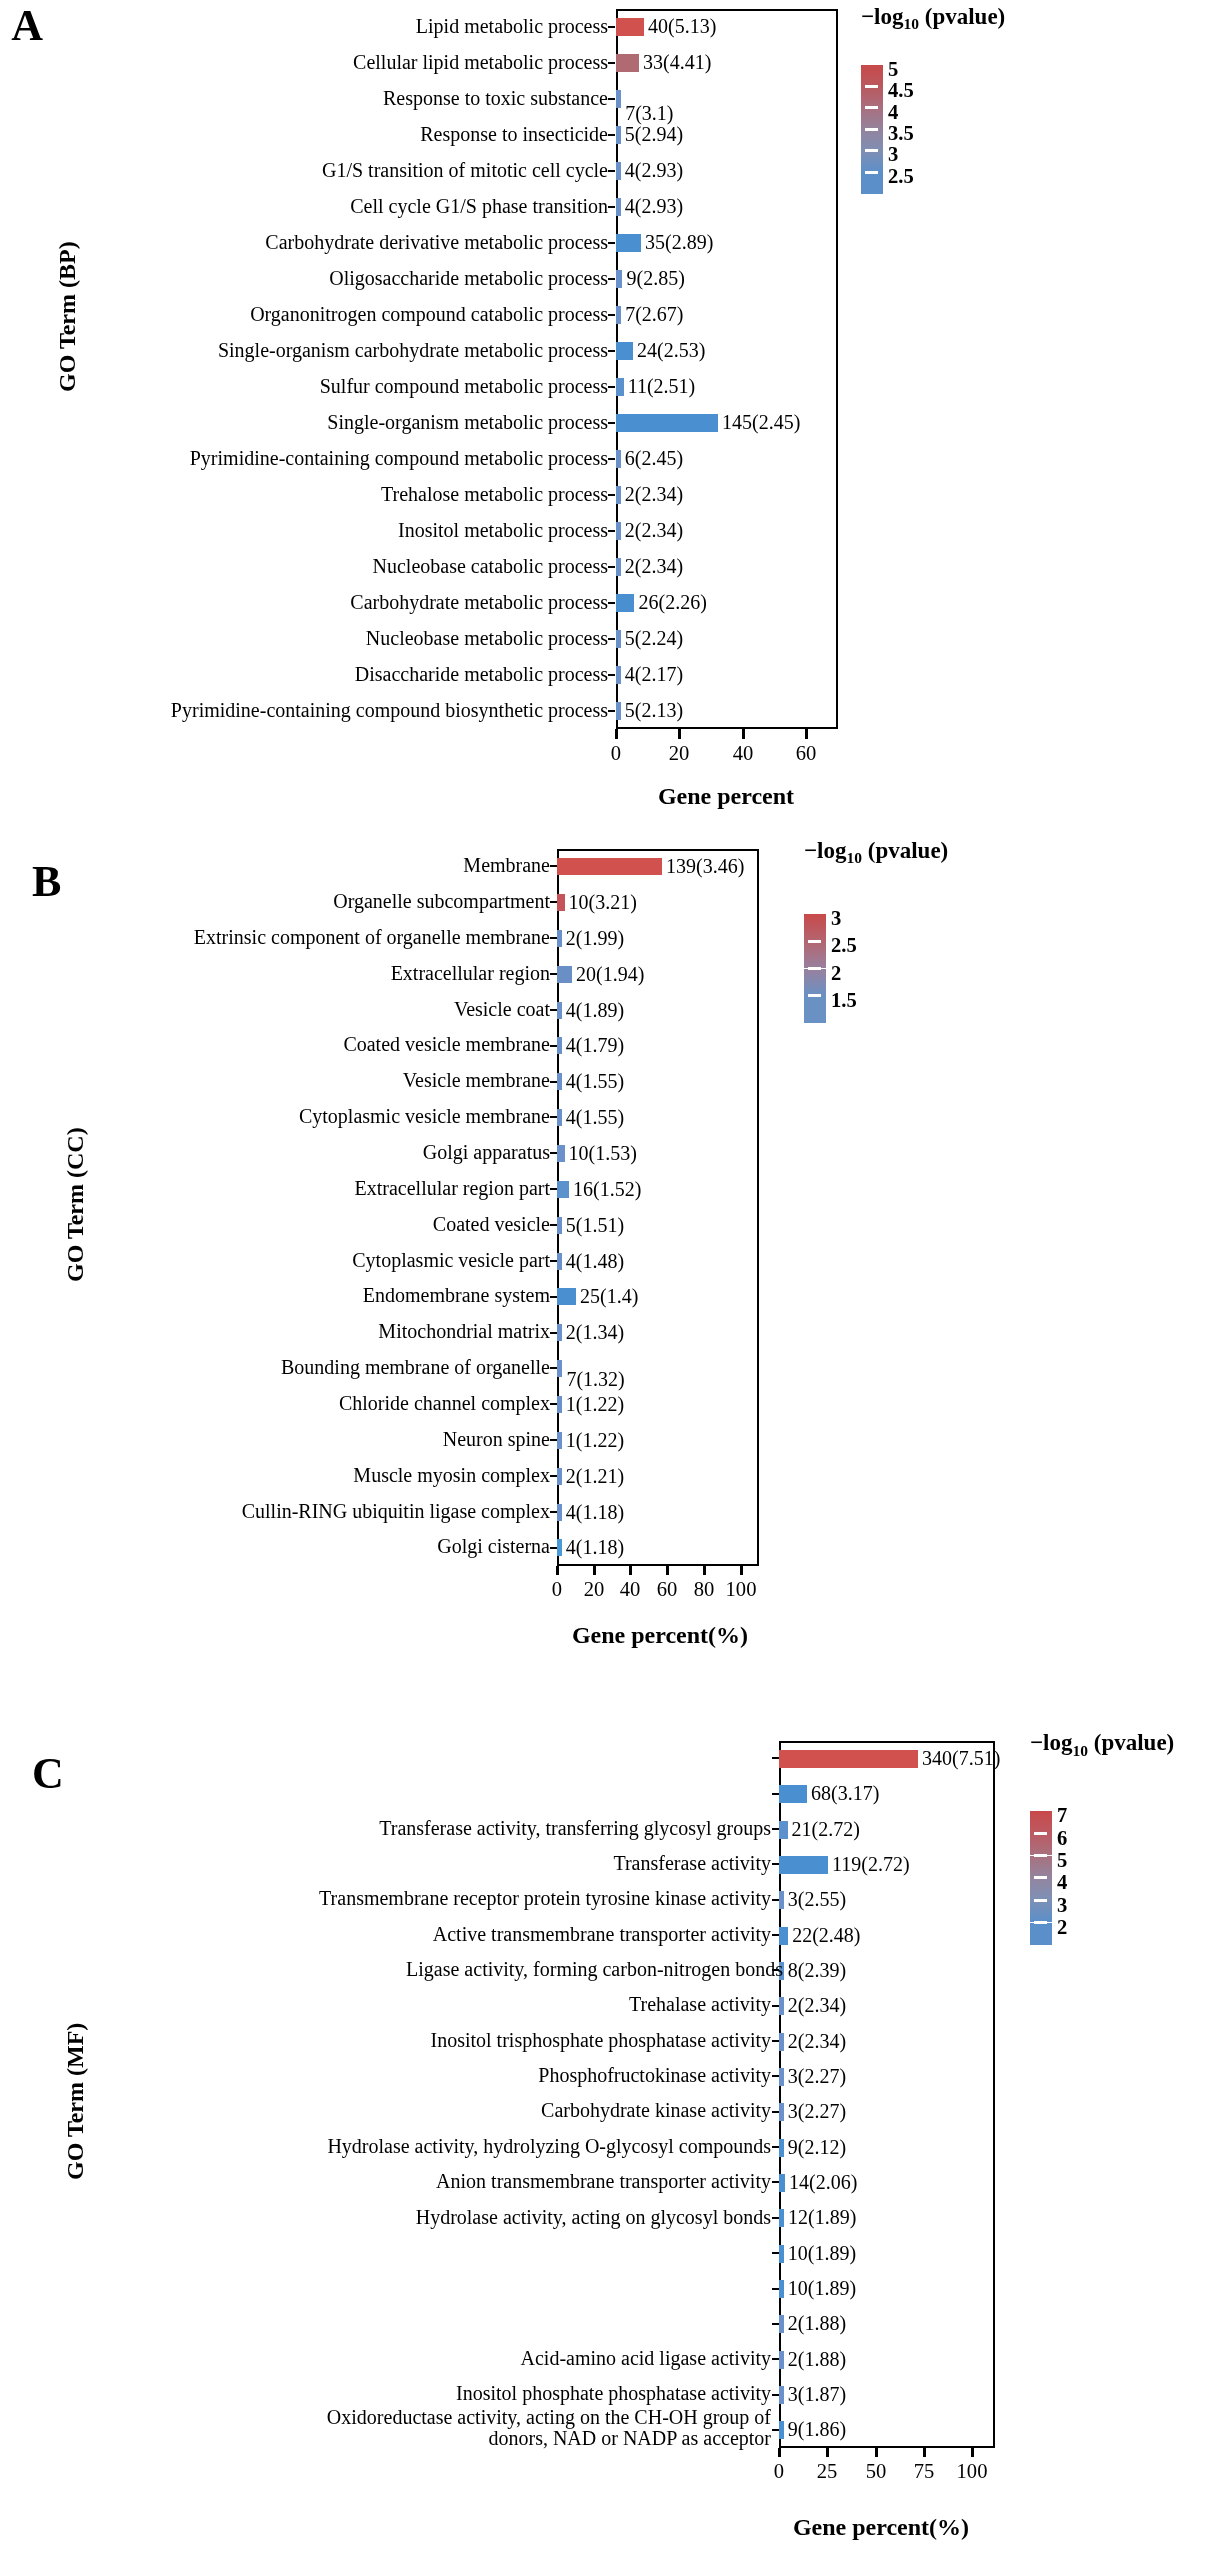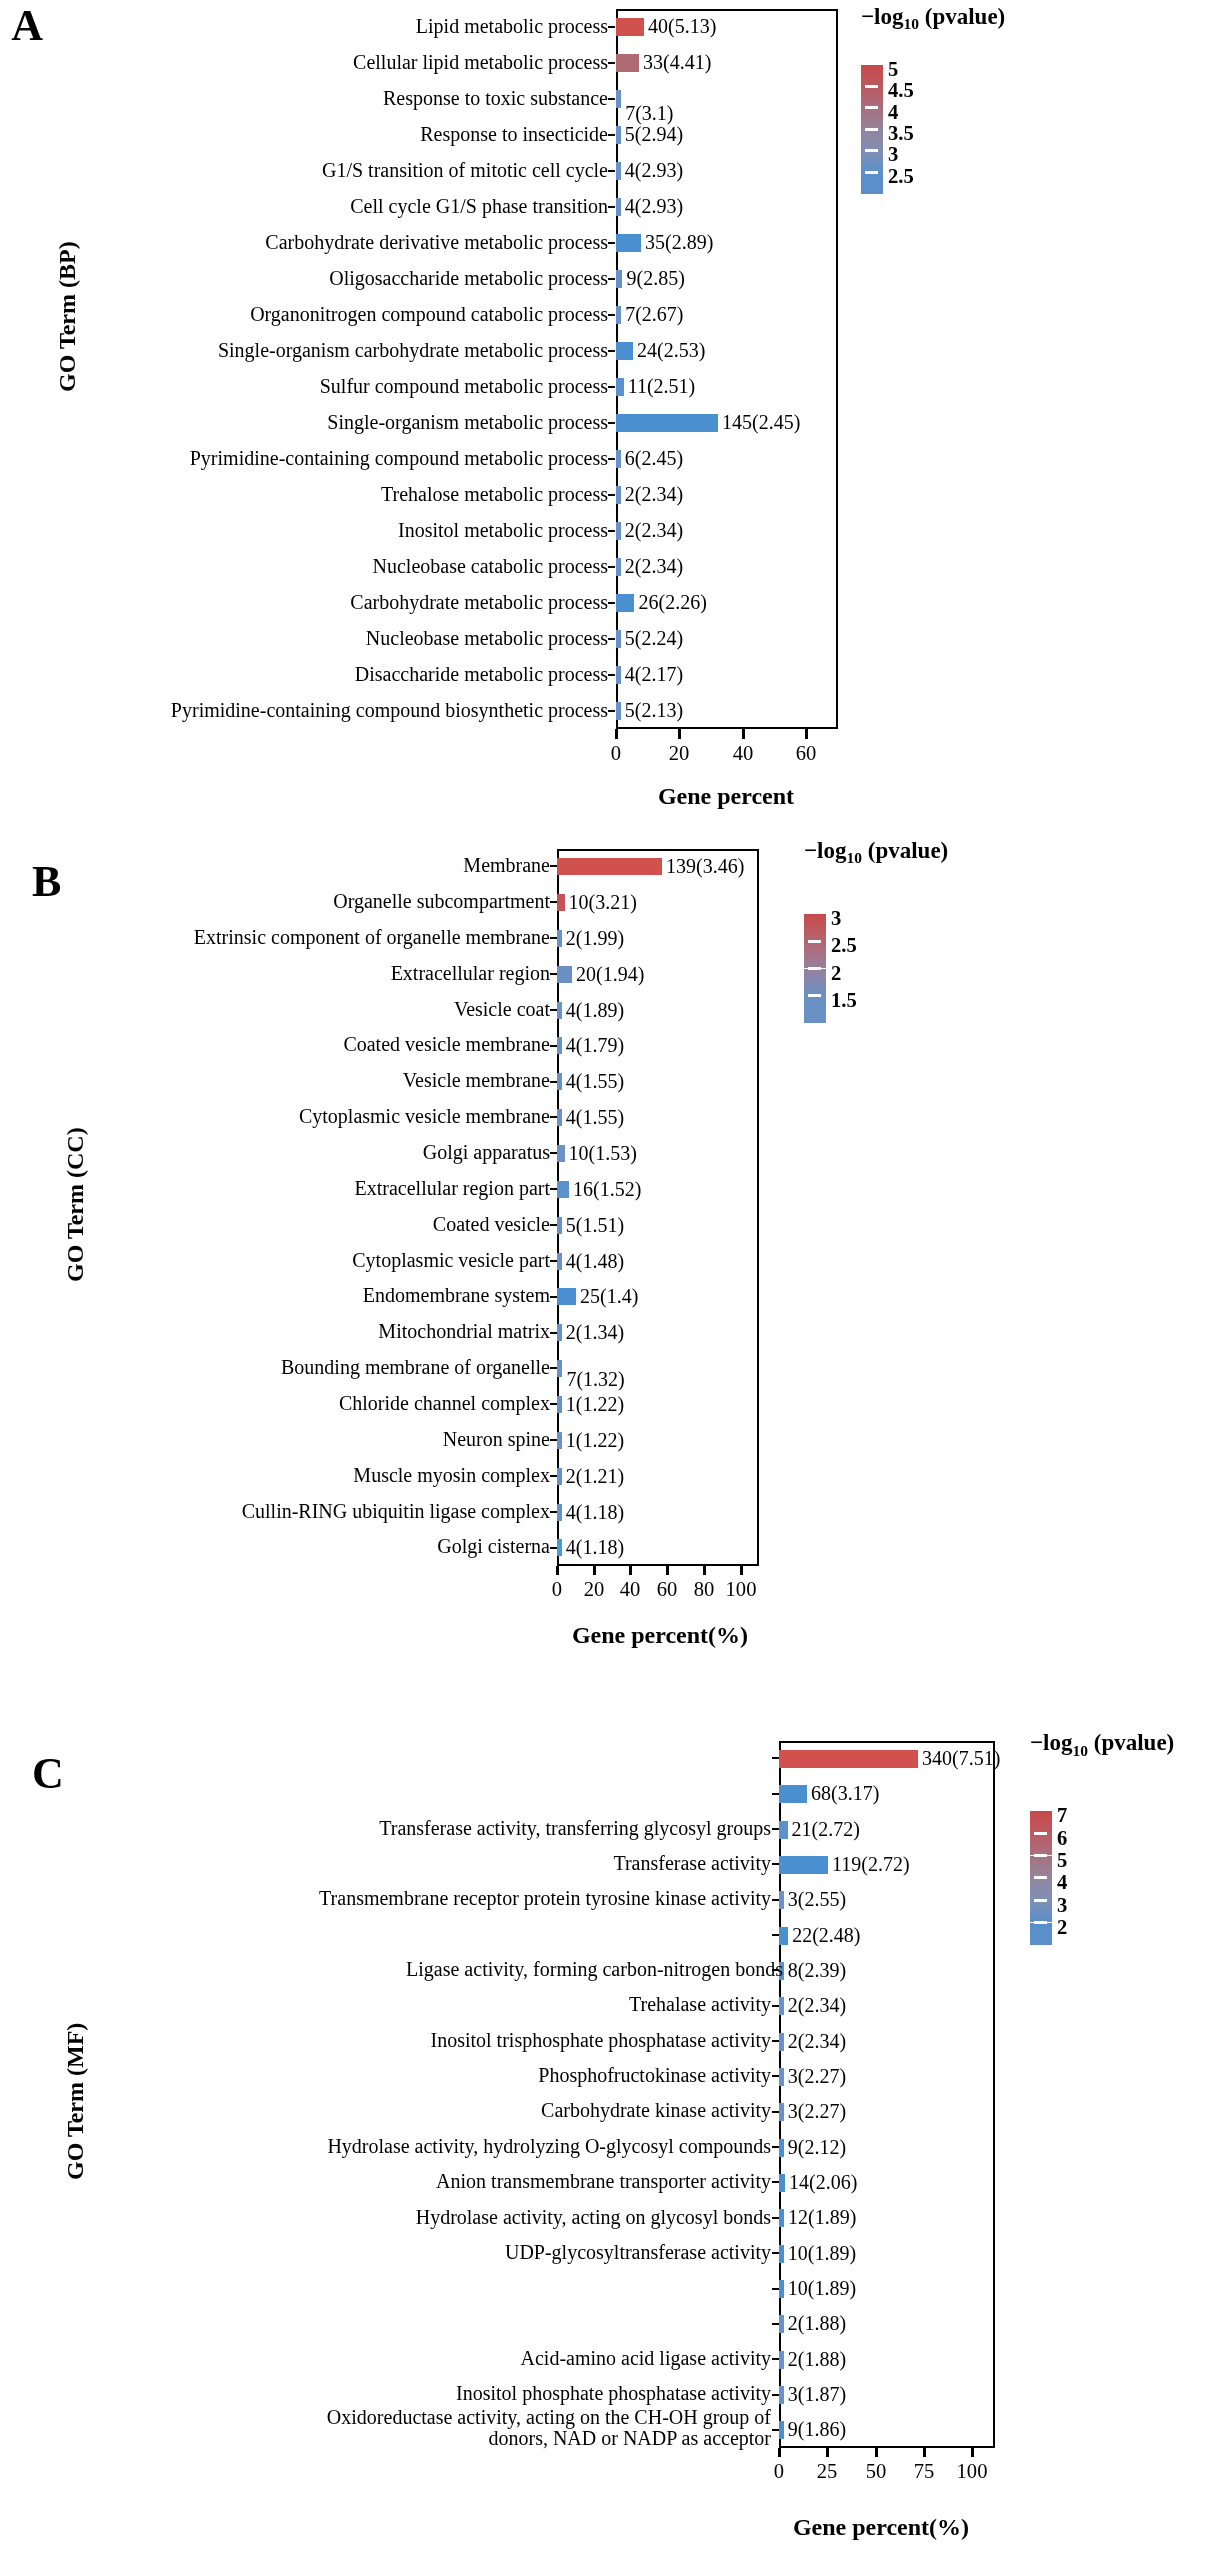--- a/index.html
+++ b/index.html
@@ -391,38 +391,38 @@
       <div class="legend-lab" style="left: 27px; top: 187px;">2</div>
     </div>
     <div class="tick" style="left: 772px; top: 41px;"></div>
     <div class="tick" style="left: 772px; top: 77px;"></div>
     <div class="cat-label" style="width: 732px; left: 39px; top: 102px;">Transferase activity, transferring glycosyl groups</div>
     <div class="tick" style="left: 772px; top: 112px;"></div>
     <div class="cat-label" style="width: 732px; left: 39px; top: 137px;">Transferase activity</div>
     <div class="tick" style="left: 772px; top: 147px;"></div>
     <div class="cat-label" style="width: 732px; left: 39px; top: 172px;">Transmembrane receptor protein tyrosine kinase activity</div>
     <div class="tick" style="left: 772px; top: 183px;"></div>
+    <div class="cat-label" style="width: 732px; left: 39px; top: 208px;">Active transmembrane transporter activity</div>
     <div class="tick" style="left: 772px; top: 218px;"></div>
     <div class="cat-label" style="width: 732px; left: 51px; top: 243px;">Ligase activity, forming carbon-nitrogen bonds</div>
     <div class="tick" style="left: 772px; top: 253px;"></div>
     <div class="cat-label" style="width: 732px; left: 39px; top: 278px;">Trehalase activity</div>
     <div class="tick" style="left: 772px; top: 289px;"></div>
     <div class="cat-label" style="width: 732px; left: 39px; top: 314px;">Inositol trisphosphate phosphatase activity</div>
     <div class="tick" style="left: 772px; top: 324px;"></div>
     <div class="cat-label" style="width: 732px; left: 39px; top: 349px;">Phosphofructokinase activity</div>
     <div class="tick" style="left: 772px; top: 359px;"></div>
     <div class="cat-label" style="width: 732px; left: 39px; top: 384px;">Carbohydrate kinase activity</div>
     <div class="tick" style="left: 772px; top: 395px;"></div>
     <div class="cat-label" style="width: 732px; left: 39px; top: 420px;">Hydrolase activity, hydrolyzing O-glycosyl compounds</div>
     <div class="tick" style="left: 772px; top: 430px;"></div>
     <div class="cat-label" style="width: 732px; left: 39px; top: 455px;">Anion transmembrane transporter activity</div>
     <div class="tick" style="left: 772px; top: 465px;"></div>
     <div class="cat-label" style="width: 732px; left: 39px; top: 491px;">Hydrolase activity, acting on glycosyl bonds</div>
     <div class="tick" style="left: 772px; top: 501px;"></div>
-    <div class="cat-label" style="width: 732px; left: 39px; top: 526px;">UDP-glycosyltransferase activity</div>
     <div class="tick" style="left: 772px; top: 536px;"></div>
     <div class="tick" style="left: 772px; top: 572px;"></div>
     <div class="tick" style="left: 772px; top: 607px;"></div>
     <div class="cat-label" style="width: 732px; left: 39px; top: 632px;">Acid-amino acid ligase activity</div>
     <div class="tick" style="left: 772px; top: 642px;"></div>
     <div class="cat-label" style="width: 732px; left: 39px; top: 667px;">Inositol phosphate phosphatase activity</div>
     <div class="tick" style="left: 772px; top: 678px;"></div>
     <div class="cat-label" style="width: 732px; left: 39px; top: 691px;">Oxidoreductase activity, acting on the CH-OH group of
 donors, NAD or NADP as acceptor</div>
     <div class="tick" style="left: 772px; top: 713px;"></div>

